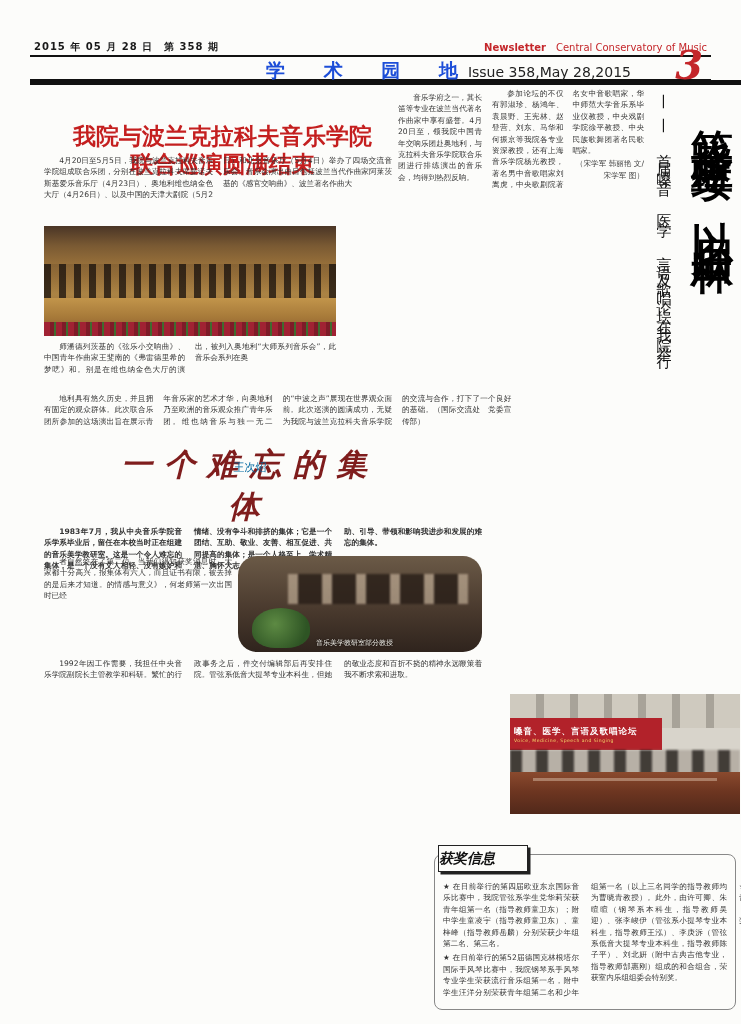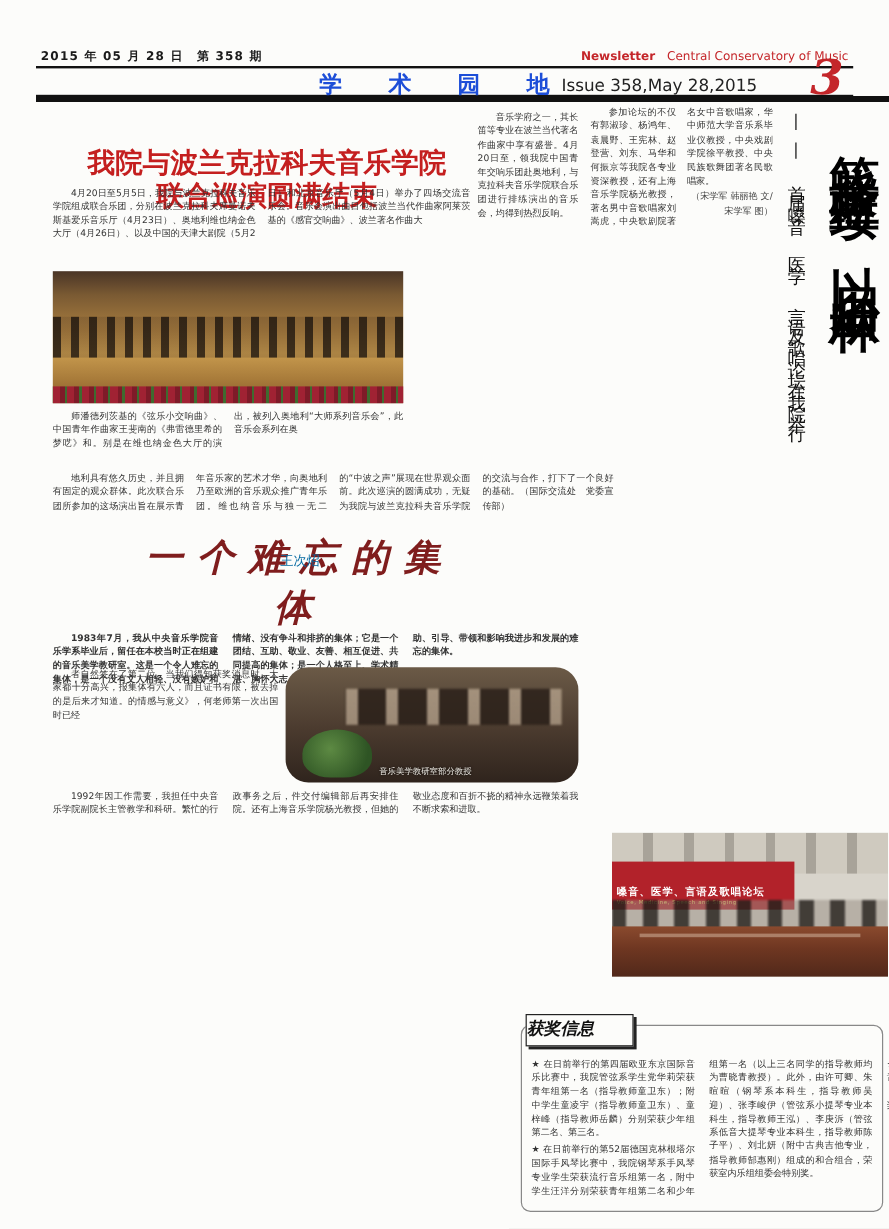--- a/index.html
+++ b/index.html
@@ -54,21 +54,21 @@
   .a3-cols{position:absolute;left:492px;top:88px;width:152px;height:598px;column-count:2;column-gap:9px;}
   .a3-credit{text-indent:0 !important;text-align:right;color:#444;}
   .a3-sub{position:absolute;left:647px;top:94px;width:26px;height:625px;
           writing-mode:vertical-rl;font-size:15px;letter-spacing:9px;color:#111;}
   .a3-main{position:absolute;left:676px;top:96px;width:64px;height:580px;
            writing-mode:vertical-rl;font-size:42px;font-weight:bold;letter-spacing:10px;color:#000;}
   .a3-photo{position:absolute;left:510px;top:694px;width:230px;height:120px;background:#d8d4cb;overflow:hidden;}
   .a3-photo .ceiling{position:absolute;left:0;top:0;width:100%;height:34px;
            background:repeating-linear-gradient(90deg,#cfcabf 0 26px,#a8a399 26px 34px);}
   .a3-photo .banner{position:absolute;left:0;top:24px;width:152px;height:32px;background:#b2222a;
-           color:#fff;padding:20px 4px;box-sizing:border-box;}
+           color:#fff;padding:8px 4px;box-sizing:border-box;}
   .a3-photo .banner .b1{font-size:8.5px;font-weight:bold;letter-spacing:1px;white-space:nowrap;overflow:hidden;}
   .a3-photo .banner .b2{font-size:4.5px;color:#f5d76b;letter-spacing:.5px;white-space:nowrap;overflow:hidden;}
   .a3-photo .people{position:absolute;left:0;top:56px;width:100%;height:26px;
            background:repeating-linear-gradient(90deg,rgba(40,34,30,.85) 0 12px,rgba(150,140,130,.5) 12px 26px);
            filter:blur(.8px);}
   .a3-photo .table{position:absolute;left:0;bottom:0;width:100%;height:42px;
            background:linear-gradient(180deg,#8a4a2e 0%,#6e3621 45%,#51281a 100%);}
   .a3-photo .table:before{content:"";position:absolute;left:10%;top:6px;width:80%;height:3px;background:rgba(255,240,220,.35);}
   
   .awards-box{position:absolute;left:434px;top:854px;width:302px;height:156px;
@@ -123,21 +123,21 @@
   </div>
   <div class="a2-body-left body-txt">
     <p>者自然签在了第二位。当我们得知获奖消息时，大家都十分高兴，报集体有六人，而且证书有限，被去掉的是后来才知道。的情感与意义》，何老师第一次出国时已经</p>
   </div>
   <div class="a2-photo">
     <div class="sitters"></div>
     <div class="plant"></div>
     <div class="a2-caption">音乐美学教研室部分教授</div>
   </div>
   <div class="a2-body-b body-txt">
-    <p>1992年因工作需要，我担任中央音乐学院副院长主管教学和科研。繁忙的行政事务之后，件交付编辑部后再安排住院。还有上海音乐学院杨光教授，但她的敬业态度和百折不挠的精神永远鞭策着我不断求索和进取。</p>
+    <p>1992年因工作需要，我担任中央音乐学院副院长主管教学和科研。繁忙的行政事务之后，件交付编辑部后再安排住院。管弦系低音大提琴专业本科生，但她的敬业态度和百折不挠的精神永远鞭策着我不断求索和进取。</p>
   </div>
 
   <div class="a3-cols body-txt">
     <p>参加论坛的不仅有郭淑珍、杨鸿年、袁晨野、王宪林、赵登营、刘东、马华和何振京等我院各专业资深教授，还有上海音乐学院杨光教授，著名男中音歌唱家刘嵩虎，中央歌剧院著名女中音歌唱家，华中师范大学音乐系毕业仪教授，中央戏剧学院徐平教授、中央民族歌舞团著名民歌唱家。</p>
     <p class="a3-credit">（宋学军 韩丽艳 文/宋学军 图）</p>
   </div>
   <div class="a3-sub">——首届嗓音、医学、言语及歌唱论坛在我院举行</div>
   <div class="a3-main">筚路蓝缕　以启山林</div>
   <div class="a3-photo">
     <div class="ceiling"></div>

